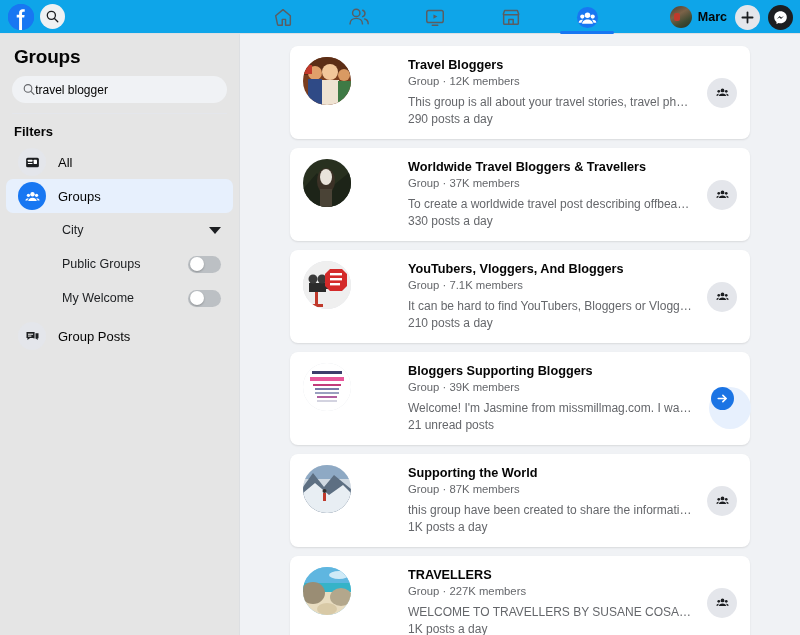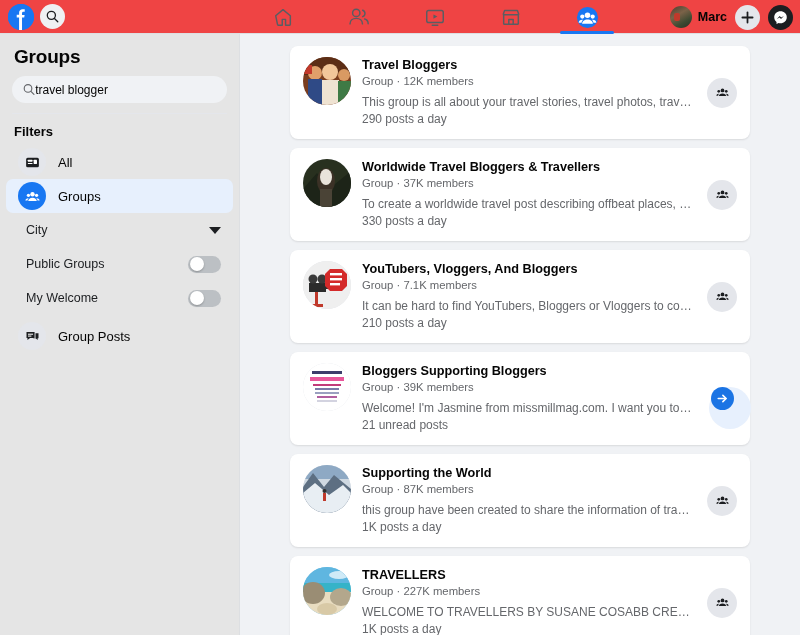--- a/index.html
+++ b/index.html
@@ -8,21 +8,21 @@
     overflow: hidden;
     font-family: "Liberation Sans", sans-serif;
     background: #ffffff;
     color: #050505;
   }
   .app { width: 800px; height: 635px; position: relative; display: flex; flex-direction: column; }
 
   
   .topbar {
     height: 34px; flex: 0 0 34px;
-    background: #ef4444;
+    background: #0ea5e9;
     border-bottom: 1px solid #dddfe2;
     display: flex; align-items: center;
     position: relative;
   }
   .topbar-left { display: flex; align-items: center; padding-left: 8px; gap: 6px; width: 240px; }
   .fb-logo {
     width: 26px; height: 26px; border-radius: 50%;
     background: #1877f2; position: relative; flex: 0 0 26px;
   }
   .fb-logo svg { position: absolute; left: 0; top: 0; }
@@ -100,21 +100,21 @@
   .filter-icon {
     width: 28px; height: 28px; border-radius: 50%;
     background: #e4e6eb; display: flex; align-items: center; justify-content: center;
     flex: 0 0 28px;
   }
   .filter-icon.blue { background: #1877f2; }
   .filter-label { font-size: 13px; color: #050505; }
 
   .sub-row {
     display: flex; align-items: center; justify-content: space-between;
-    padding: 6px 18px 6px 26px; height: 34px; cursor: pointer;
+    padding: 6px 18px 6px 62px; height: 34px; cursor: pointer;
   }
   .sub-label { font-size: 12.5px; color: #1c1e21; }
   .caret { width: 0; height: 0; border-left: 6px solid transparent; border-right: 6px solid transparent; border-top: 7px solid #1c1e21; }
   .toggle {
     width: 33px; height: 17px; border-radius: 10px; background: #bcc0c4;
     position: relative; flex: 0 0 33px; cursor: pointer;
   }
   .toggle .knob {
     position: absolute; top: 1.5px; left: 1.5px; width: 14px; height: 14px;
     border-radius: 50%; background: #ffffff; box-shadow: 0 1px 2px rgba(0,0,0,.25);
@@ -130,21 +130,21 @@
     background: #ffffff; border-radius: 8px;
     box-shadow: 0 1px 2px rgba(0,0,0,0.10);
     padding: 11px 12px 11px 13px;
     display: flex; align-items: flex-start; gap: 11px;
     position: relative; min-height: 78px; cursor: pointer;
   }
   .card-avatar {
     width: 48px; height: 48px; border-radius: 50%;
     flex: 0 0 48px; overflow: hidden; position: relative; background: #dfe3e8;
   }
-  .card-main { flex: 1 1 auto; min-width: 0; padding-right: 46px; }
+  .card-main { flex: 1 1 auto; min-width: 0; padding-right: 46px; margin-left: 46px; }
   .card-title {
     font-size: 12.7px; font-weight: 700; color: #050505;
     white-space: nowrap; overflow: hidden; text-overflow: ellipsis; line-height: 16px;
   }
   .card-meta { font-size: 11.3px; color: #65676b; line-height: 16px; margin-top: 0px; }
   .card-desc {
     font-size: 12px; color: #65676b; line-height: 17px; margin-top: 5px;
     white-space: nowrap; overflow: hidden; text-overflow: ellipsis;
   }
   .card-posts { font-size: 12px; color: #65676b; line-height: 17px; }

